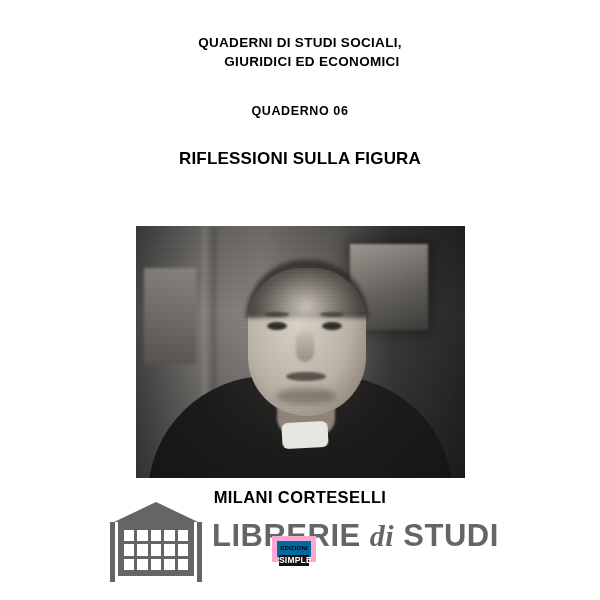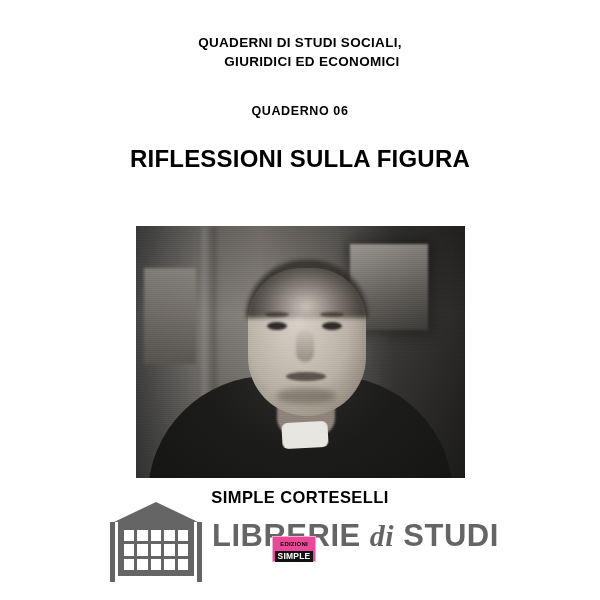--- a/index.html
+++ b/index.html
@@ -52,21 +52,21 @@
     font-weight: bold;
     letter-spacing: 0.6px;
   }
 
   .main-title {
     position: absolute;
     left: 0;
     top: 143px;
     width: 600px;
     text-align: center;
-    font-size: 24px;
+    font-size: 17px;
     font-weight: bold;
     line-height: 32px;
     letter-spacing: 0.2px;
   }
 
   
   .portrait {
     position: absolute;
     left: 136px;
     top: 226px;
@@ -312,22 +312,22 @@
     margin-top: 41px;
   }
 
   
   .publisher-stamp {
     position: absolute;
     left: 272px;
     top: 536px;
     width: 44px;
     height: 26px;
-    background: #ec4899;
-    border: 1px solid #f9a8d4;
+    background: #0369a1;
+    border: 5px solid #f9a8d4;
     text-align: center;
     line-height: 11px;
     padding-top: 2px;
     box-sizing: border-box;
   }
   .publisher-stamp .l1 {
     display: block;
     font-size: 6px;
     font-weight: bold;
     letter-spacing: 0.2px;
@@ -371,21 +371,21 @@
     <div class="brow-l"></div>
     <div class="brow-r"></div>
     <div class="eye-l"></div>
     <div class="eye-r"></div>
     <div class="nose"></div>
     <div class="mouth"></div>
     <div class="chin-shadow"></div>
     <div class="grain"></div>
   </div>
 
-  <div class="author">SIMPLE CORTESELLI</div>
+  <div class="author">MILANI CORTESELLI</div>
 
   <div class="watermark">
     <div class="wm-logo">
       <div class="roof"></div>
       <div class="post-l"></div>
       <div class="post-r"></div>
       <div class="body"></div>
       <div class="grid">
         <i></i>
           <i></i>

